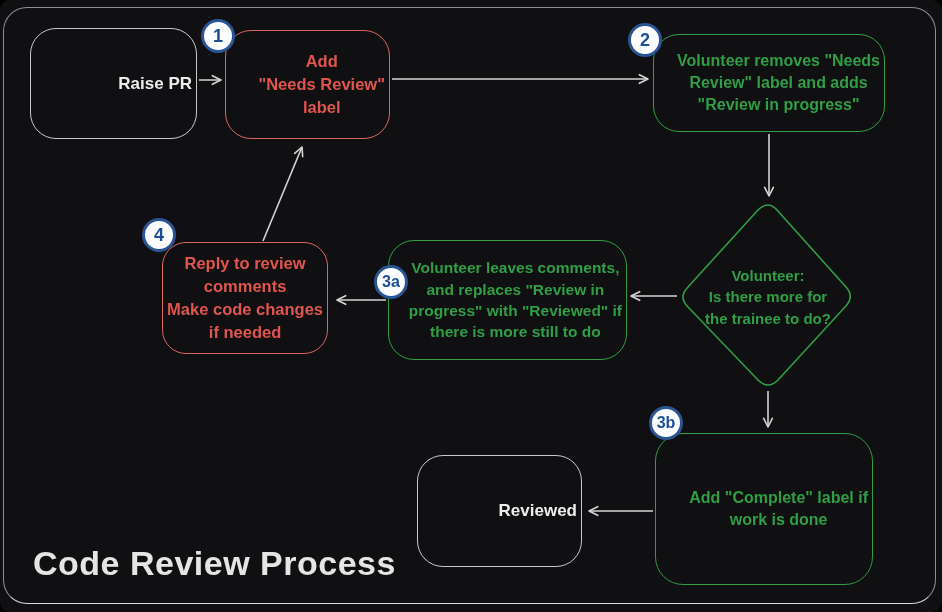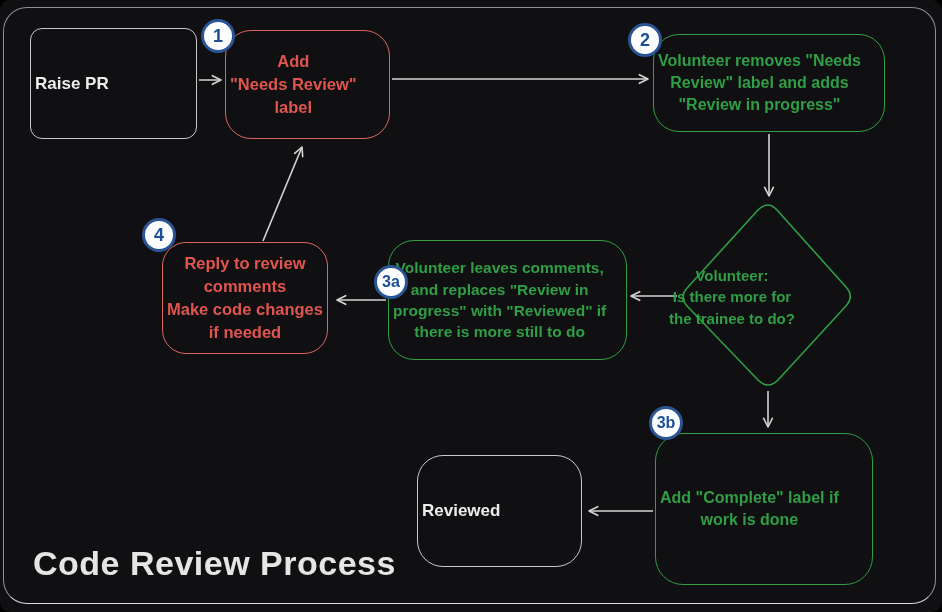--- a/index.html
+++ b/index.html
@@ -11,21 +11,21 @@
   }
   .frame{
     position:absolute;left:3px;top:7px;right:6px;bottom:8px;
     border:1.5px solid #8f8f8f;
     border-bottom-color:#dcdcdc;
     border-radius:24px;
     pointer-events:none;
   }
   .arrows{position:absolute;left:0;top:0;width:942px;height:612px;}
   .node{
-    position:absolute;display:flex;align-items:center;justify-content:flex-start;
+    position:absolute;display:flex;align-items:center;justify-content:flex-end;
     text-align:center;box-sizing:border-box;
   }
   .node .label{white-space:pre-line;line-height:1.38;font-weight:600;padding:4px;}
   .node.red{border:1.6px solid #d9665f;color:#e0554d;}
   .node.green{border:1.6px solid #2f9e44;color:#2f9e44;}
   .node.plain{border:1.6px solid #c9c9c9;color:#ececec;}
   .diamond-label{
     position:absolute;display:flex;align-items:center;justify-content:center;
     text-align:center;color:#2f9e44;font-weight:600;white-space:pre-line;
     line-height:1.42;
@@ -61,37 +61,37 @@
     <line x1="199" y1="80" x2="221" y2="80" stroke="#d4d4d4" stroke-width="1.6" marker-end="url(#ah)"></line>
     <line x1="392" y1="79" x2="648" y2="79" stroke="#d4d4d4" stroke-width="1.6" marker-end="url(#ah)"></line>
     <line x1="769" y1="134" x2="769" y2="196" stroke="#d4d4d4" stroke-width="1.6" marker-end="url(#ah)"></line>
     <line x1="677" y1="296" x2="631" y2="296" stroke="#d4d4d4" stroke-width="1.6" marker-end="url(#ah)"></line>
     <line x1="386" y1="300" x2="337" y2="300" stroke="#d4d4d4" stroke-width="1.6" marker-end="url(#ah)"></line>
     <line x1="263" y1="241" x2="302" y2="147" stroke="#d4d4d4" stroke-width="1.6" marker-end="url(#ah)"></line>
     <line x1="768" y1="391" x2="768" y2="427" stroke="#d4d4d4" stroke-width="1.6" marker-end="url(#ah)"></line>
     <line x1="653" y1="511" x2="589" y2="511" stroke="#d4d4d4" stroke-width="1.6" marker-end="url(#ah)"></line>
   </svg>
 
-  <div class="node plain" style="left:30px;top:28px;width:167px;height:111px;border-radius:12px;font-size:17px;">
+  <div class="node plain" style="left:30px;top:28px;width:167px;height:111px;border-radius:26px;font-size:17px;">
     <div class="label">Raise PR</div>
   </div>
 
   <div class="node red" style="left:225px;top:30px;width:165px;height:109px;border-radius:26px;font-size:16.5px;">
     <div class="label">Add
 "Needs Review"
 label</div>
   </div>
 
   <div class="node green" style="left:653px;top:34px;width:232px;height:98px;border-radius:26px;font-size:16px;">
     <div class="label">Volunteer removes "Needs
 Review" label and adds
 "Review in progress"</div>
   </div>
 
-  <div class="diamond-label" style="left:646px;top:250px;width:172px;height:94px;font-size:15px;">Volunteer:
+  <div class="diamond-label" style="left:682px;top:250px;width:172px;height:94px;font-size:15px;">Volunteer:
 Is there more for
 the trainee to do?</div>
 
   <div class="node green" style="left:388px;top:240px;width:239px;height:120px;border-radius:26px;font-size:15.5px;">
     <div class="label">Volunteer leaves comments,
 and replaces "Review in
 progress" with "Reviewed" if
 there is more still to do</div>
   </div>
 

